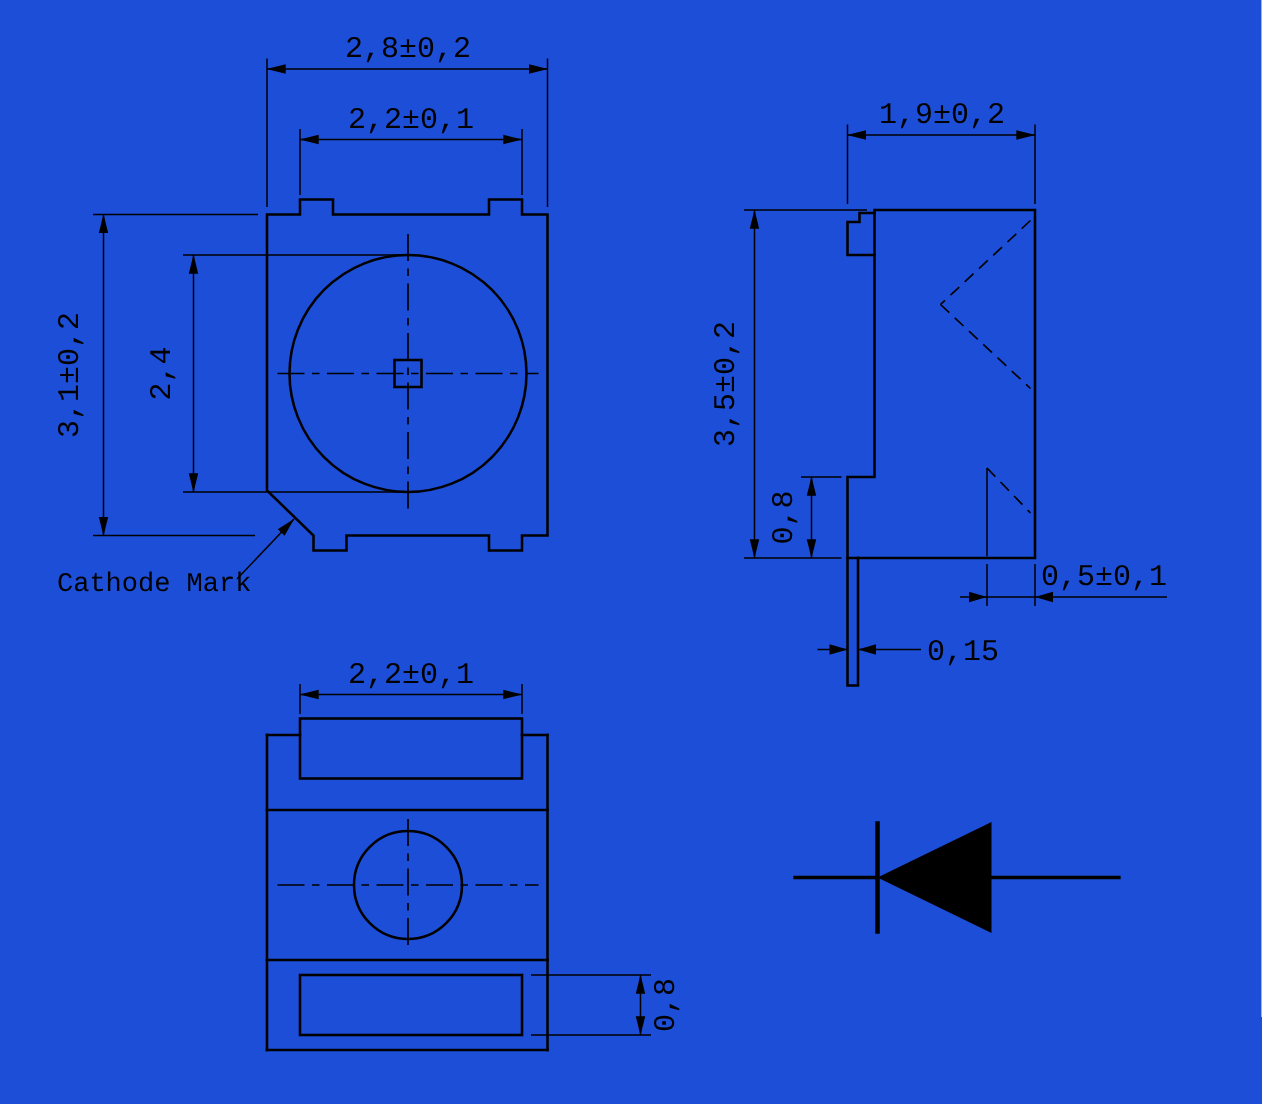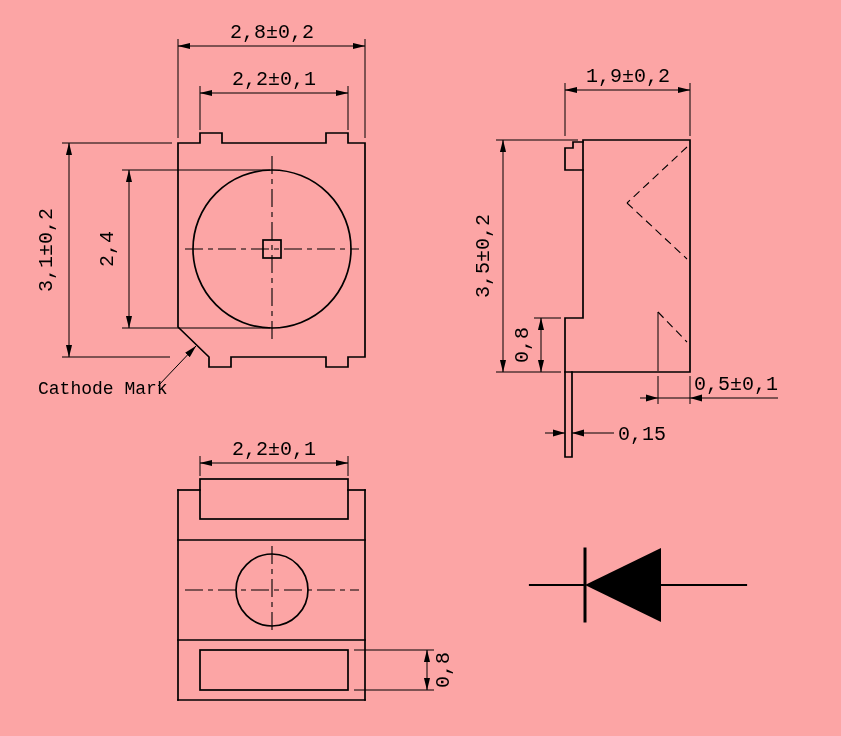--- a/index.html
+++ b/index.html
@@ -1,16 +1,16 @@
 <!DOCTYPE html>
 <html><head>
 <meta charset="utf-8">
 <style>
   html,body{margin:0;padding:0;background:#ffffff;}
-  .page{position:relative;width:841px;height:736px;background:#fca5a5;overflow:hidden;
+  .page{position:relative;width:841px;height:736px;background:#1d4ed8;overflow:hidden;
         font-family:"Liberation Mono", monospace;}
   svg{display:block;}
   .obj{stroke:#000000;stroke-width:1.7;fill:none;stroke-linecap:square;stroke-linejoin:miter;}
   .obj2{stroke:#000000;stroke-width:2.2;fill:none;stroke-linecap:square;}
   .thin{stroke:#000000;stroke-width:1;fill:none;}
   .cl{stroke:#000000;stroke-width:1.1;fill:none;stroke-dasharray:18 5 5 5;}
   .hid{stroke:#000000;stroke-width:1.1;fill:none;stroke-dasharray:8 5;}
   .dimtext{font-family:"Liberation Mono", monospace;font-size:20px;fill:#000000;}
   .labeltext{font-family:"Liberation Mono", monospace;font-size:18px;fill:#000000;}
   .solid{fill:#000000;stroke:none;}

